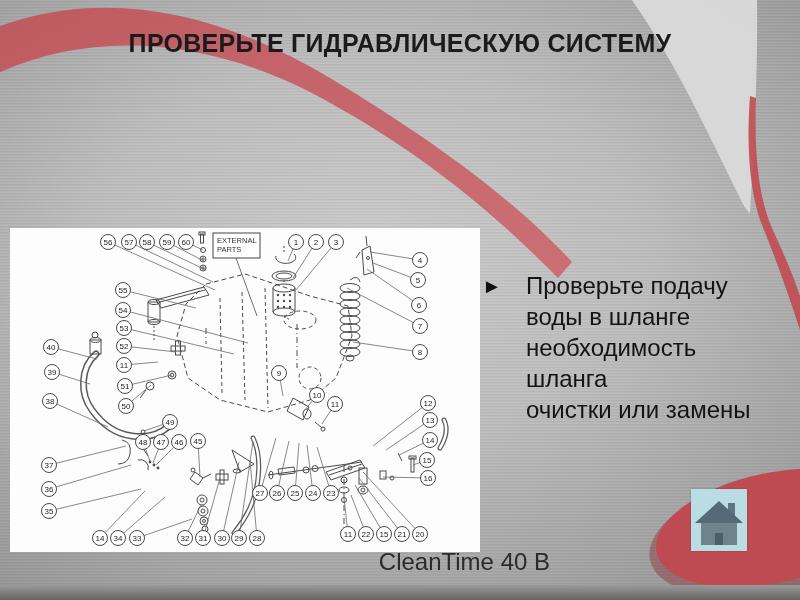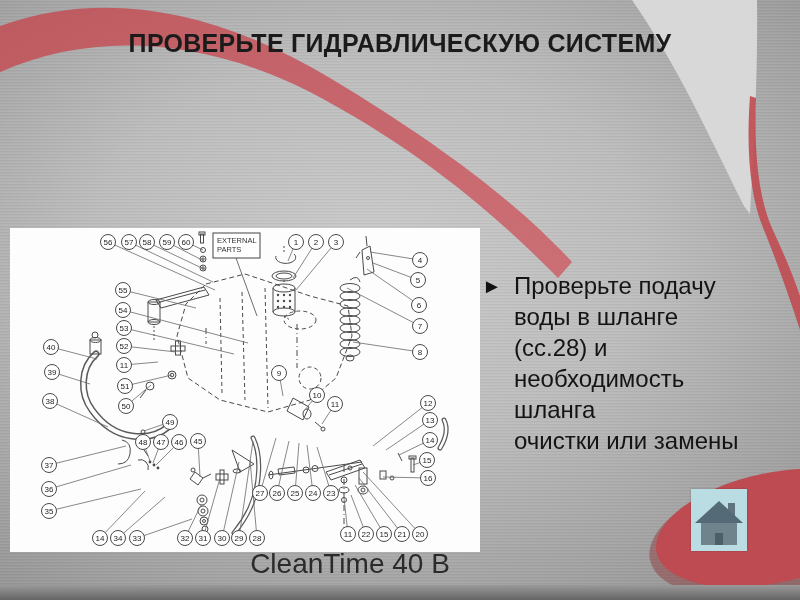--- a/index.html
+++ b/index.html
@@ -26,22 +26,22 @@
   .art{stroke:#4a4a4a;fill:none;stroke-width:1;}
   .art .dots{fill:#4a4a4a;stroke:none;}
   .hoseOut{stroke:#5a5a5a;stroke-width:7;fill:none;stroke-linecap:round;}
   .hoseIn{stroke:#fdfdfd;stroke-width:4;fill:none;stroke-linecap:round;}
   .hoseOut2{stroke:#5a5a5a;stroke-width:5;fill:none;stroke-linecap:round;}
   .hoseIn2{stroke:#fdfdfd;stroke-width:2.5;fill:none;stroke-linecap:round;}
   .extbox rect{fill:#fff;stroke:#444;stroke-width:1;}
   .extbox text{font-family:"Liberation Sans",sans-serif;font-size:7.5px;fill:#333;}
   .note{position:absolute;left:482px;top:270px;width:300px;font-size:24px;font-weight:500;color:#141414;line-height:31px;}
   .note .arrow{position:absolute;left:0;top:1px;font-size:20px;color:#111;}
-  .note .line{margin-left:32px;}
-  .caption{position:absolute;left:150px;top:548px;width:400px;text-align:center;font-size:28px;color:#2b2b2b;}
+  .note .line{margin-left:44px;}
+  .caption{position:absolute;left:150px;top:548px;width:400px;text-align:right;font-size:24px;color:#2b2b2b;}
   .home-btn{
     position:absolute;left:691px;top:489px;width:56px;height:62px;
     background:#b9dde2;border:none;padding:0;cursor:pointer;box-shadow:0 0 2px rgba(0,0,0,.25);
   }
   .bottom-band{position:absolute;left:0;bottom:0;width:800px;height:15px;
     background:linear-gradient(180deg,#9a9a9a,#656565);}
 </style>
 </head>
 <body>
 
@@ -381,21 +381,20 @@
           <circle cx="410" cy="306" r="7.5"></circle>
           <text x="410" y="308.8">20</text>
         </g>
     </svg>
   </div>
 
   <div class="note">
     <span class="arrow">►</span>
     <div class="line">Проверьте подачу</div>
     <div class="line">воды в шланге</div>
-    <div class="line">(сс.28) и</div>
     <div class="line">необходимость</div>
     <div class="line">шланга</div>
     <div class="line">очистки или замены</div>
   </div>
 
   <div class="caption">CleanTime 40 B</div>
 
   <button class="home-btn">
     <svg width="56" height="62" viewBox="0 0 56 62">
       <rect x="37" y="14" width="7" height="14" fill="#5f747f"></rect>

